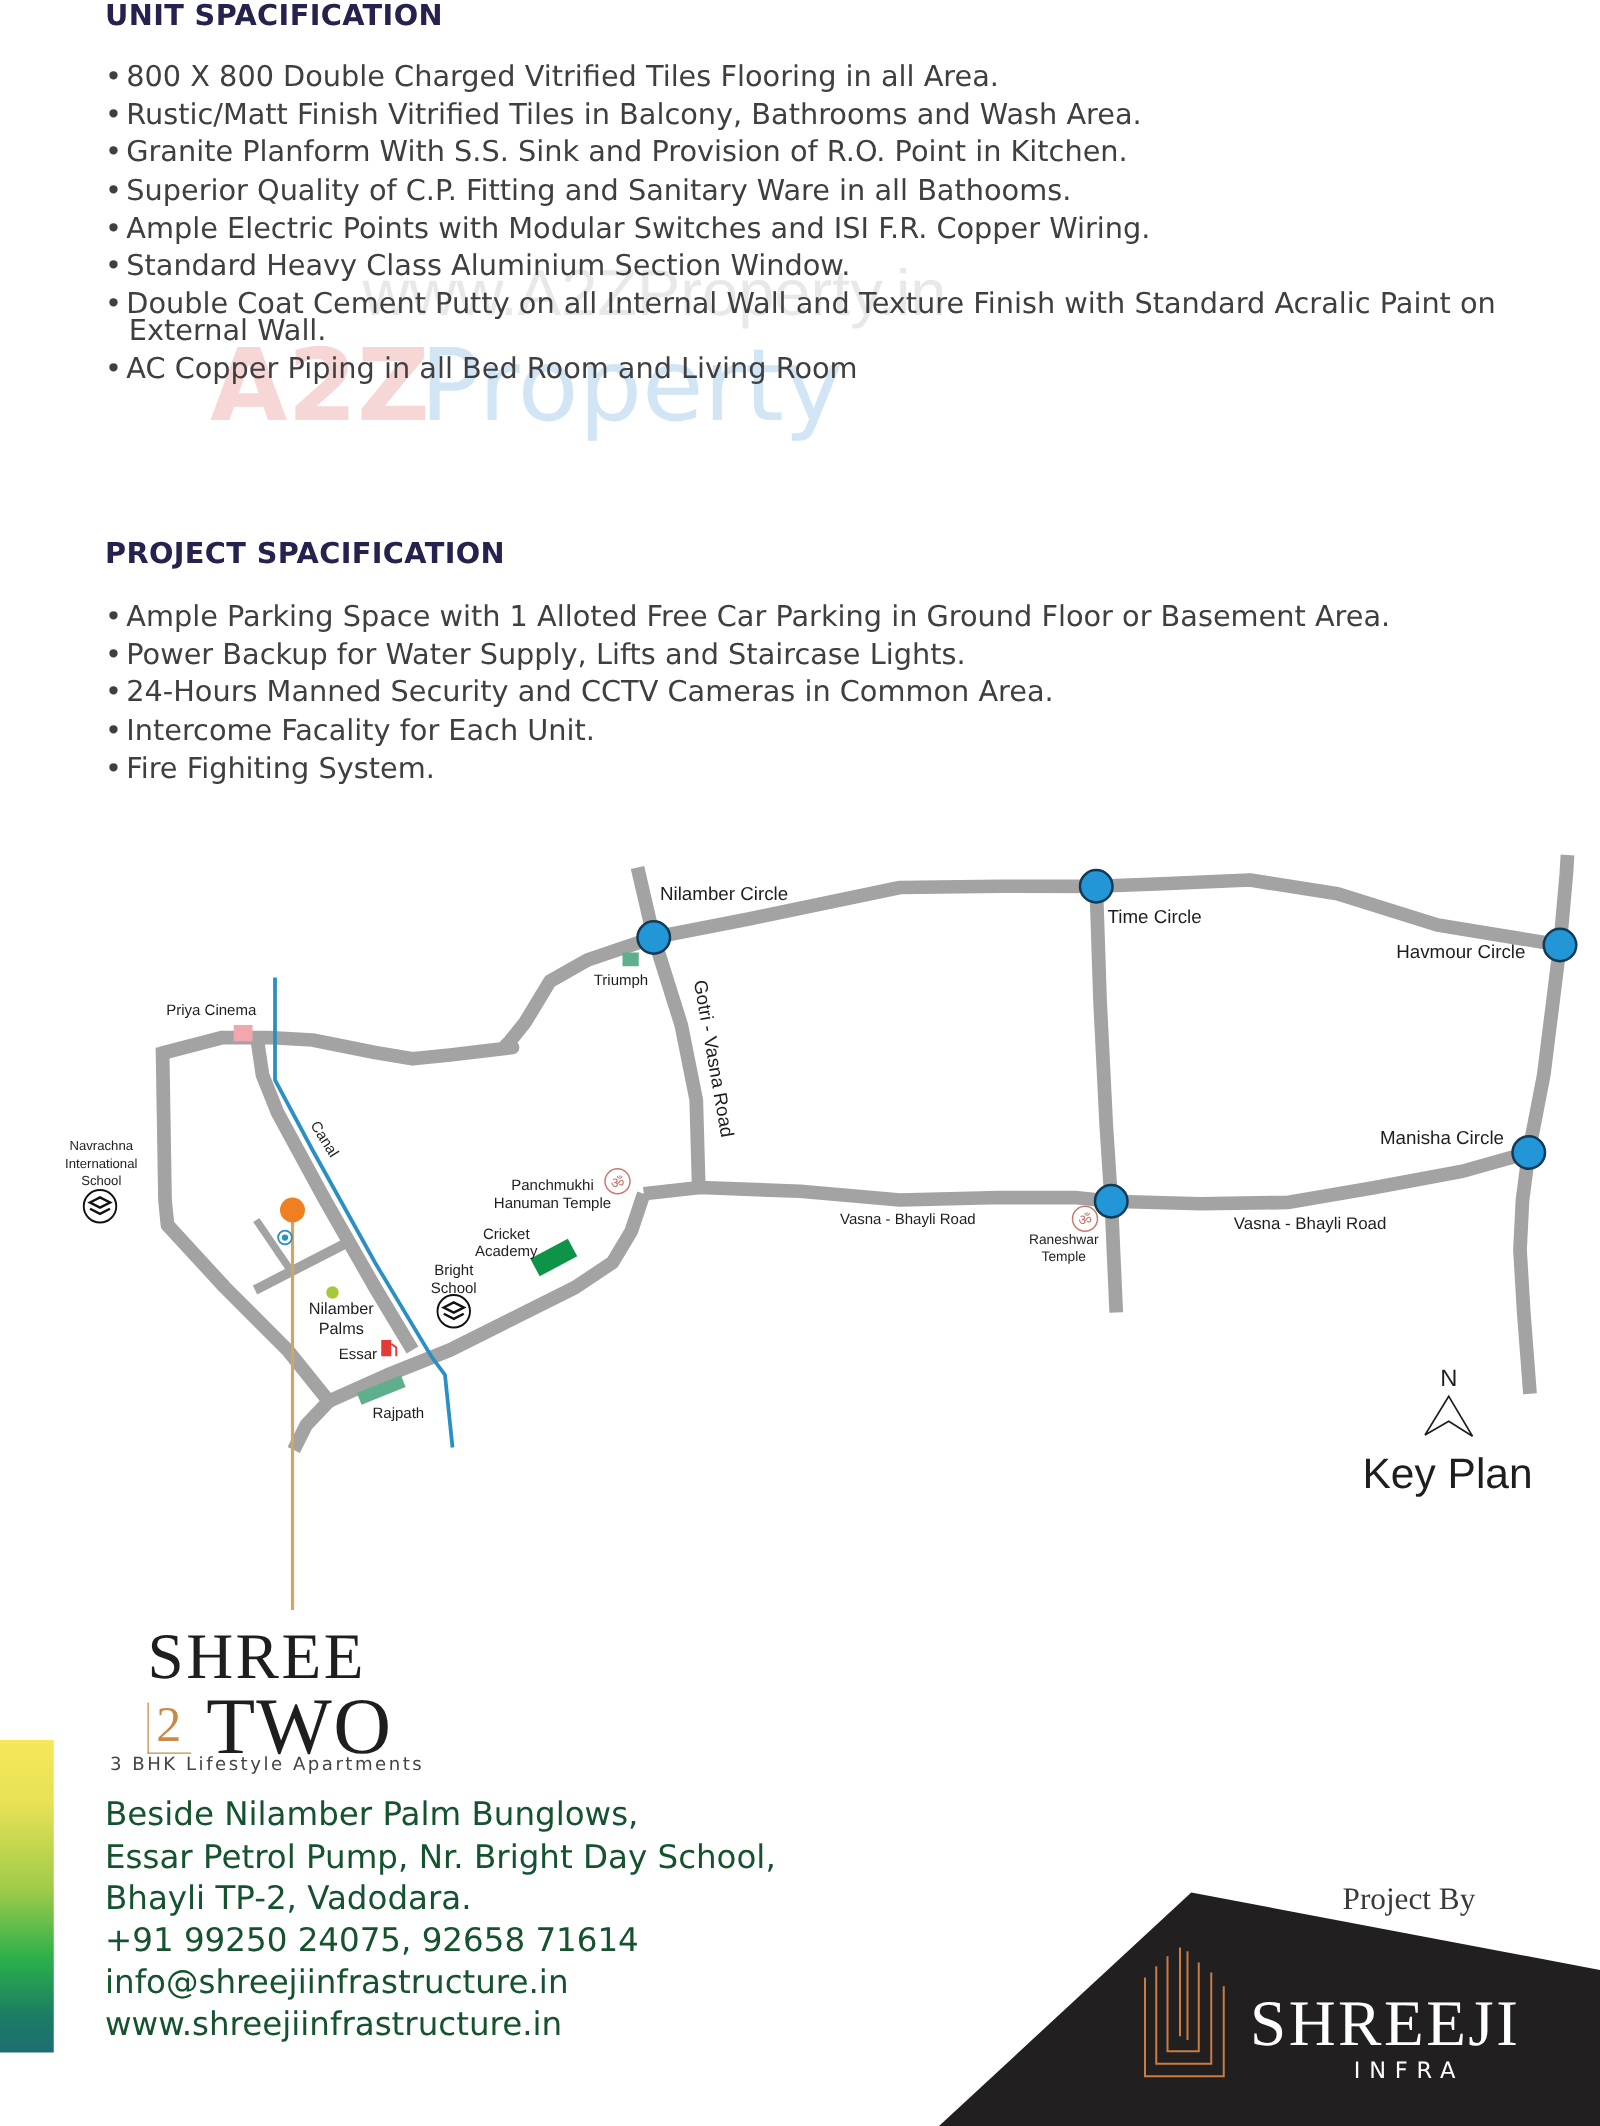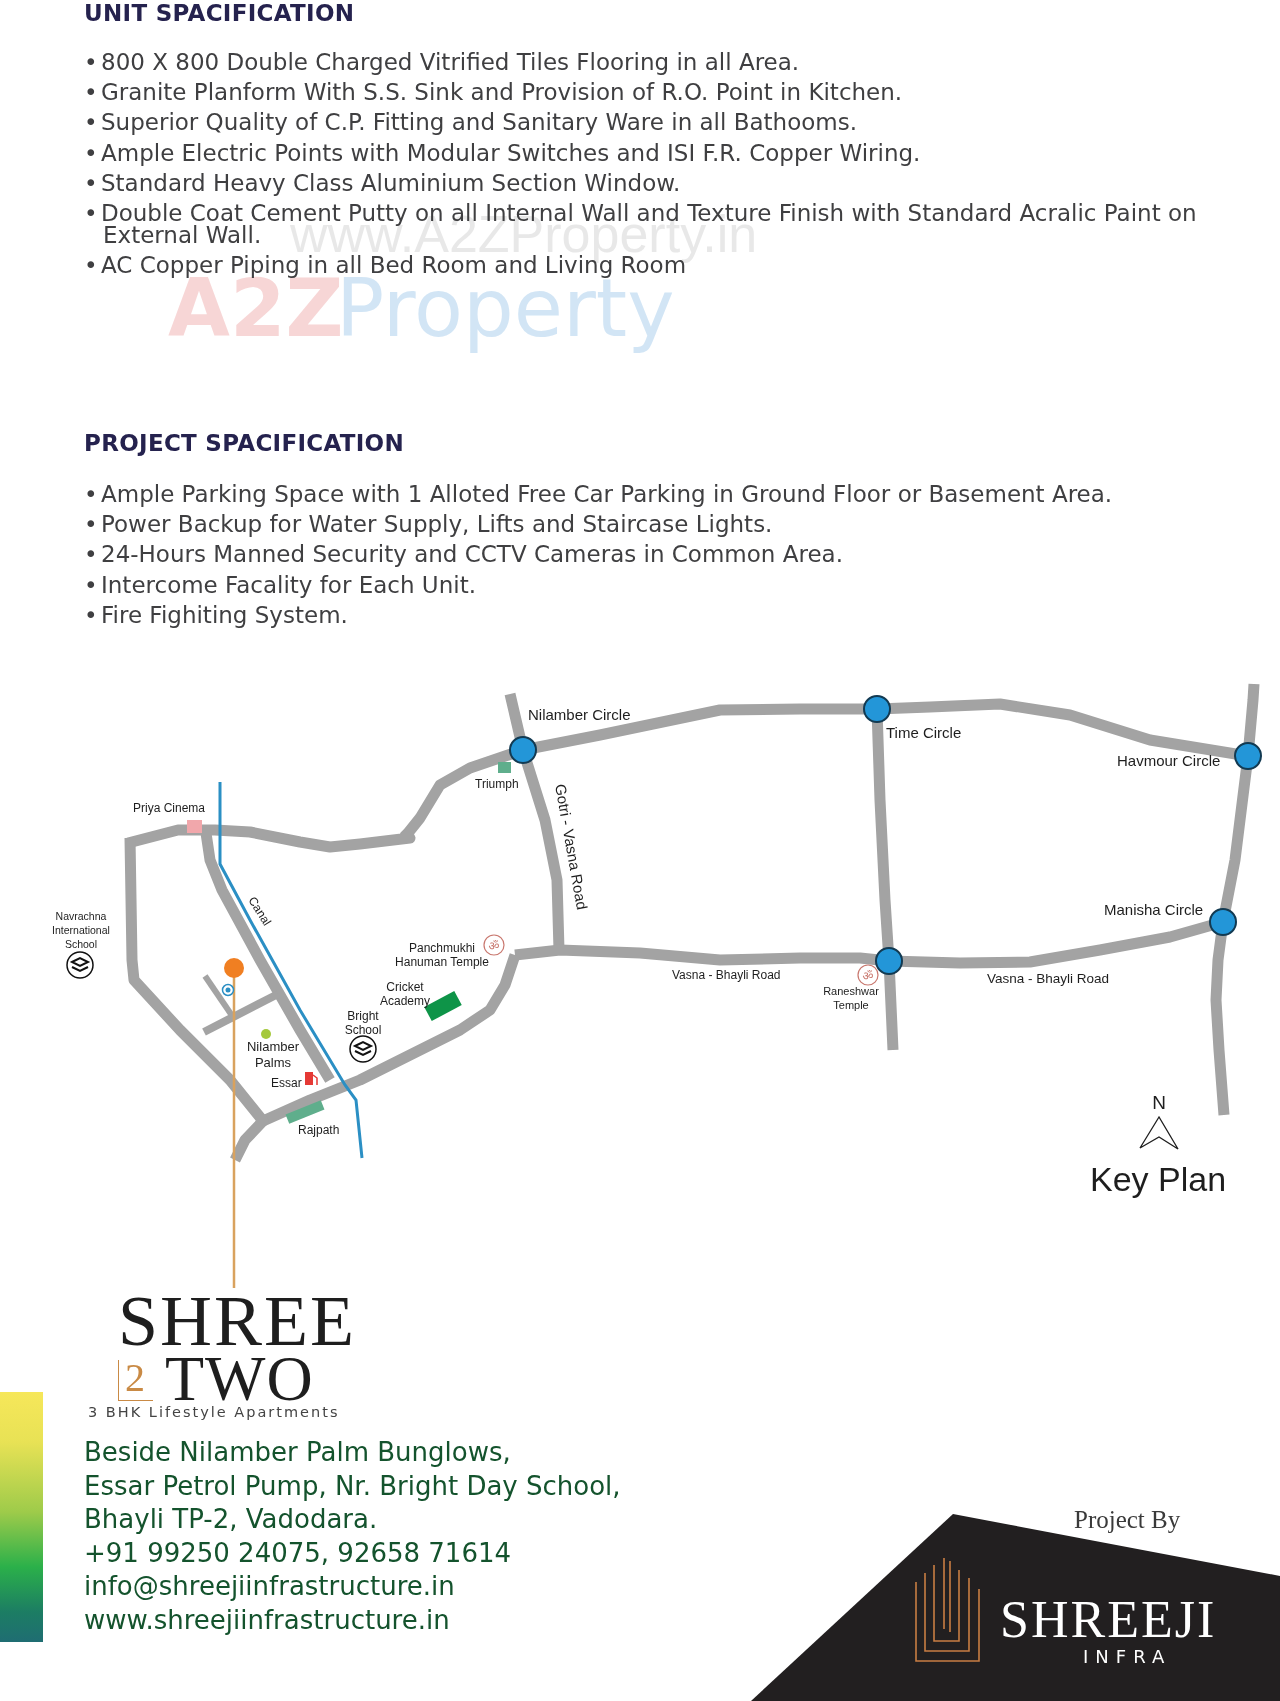--- a/index.html
+++ b/index.html
@@ -5,21 +5,21 @@
   html,body{margin:0;padding:0;background:#fff;}
   body{width:1280px;height:1701px;position:relative;overflow:hidden;font-family:"Liberation Sans","DejaVu Sans",sans-serif;color:#3d3d3f;}
   .sec-title{position:absolute;left:84px;font-family:"DejaVu Sans","Liberation Sans",sans-serif;font-weight:bold;font-size:23px;color:#25224e;letter-spacing:0.3px;margin:0;}
   ul.spec{position:absolute;left:84px;margin:0;padding:0;list-style:none;font-family:"DejaVu Sans","Liberation Sans",sans-serif;font-size:23px;color:#3f3f41;}
   ul.spec li{position:relative;padding-left:17px;line-height:30.2px;}
   ul.spec li::before{content:"•";position:absolute;left:0;top:0;}
   ul.spec li .cont{display:block;padding-left:2px;line-height:22px;margin-top:-4px;margin-bottom:4px;}
   .watermark{position:absolute;pointer-events:none;}
   .logo{position:absolute;left:118px;top:1292px;}
   .logo .shree{font-family:"Liberation Serif","DejaVu Serif",serif;font-size:64px;letter-spacing:2px;color:#1e1e1e;line-height:58px;}
-  .logo .shree .cap{font-size:72px;margin-top:48px;}
+  .logo .shree .cap{font-size:52px;margin-top:48px;}
   .logo .row2{display:flex;align-items:flex-end;margin-top:-2px;}
   .logo .badge2{width:34px;height:40px;border:1.5px solid #c98a45;border-top:none;border-right:none;margin-right:12px;margin-bottom:6px;position:relative;}
   .logo .badge2 span{position:absolute;left:6px;top:-6px;font-family:"Liberation Serif",serif;font-size:40px;color:#c98a45;}
   .logo .two{font-family:"Liberation Serif","DejaVu Serif",serif;font-size:64px;color:#1e1e1e;line-height:56px;letter-spacing:1px;}
   .logo .tag{position:absolute;left:-30px;top:112px;white-space:nowrap;font-family:"DejaVu Sans",sans-serif;font-size:14.5px;letter-spacing:2px;color:#444;}
   .gradbar{position:absolute;left:0;top:1392px;width:43px;height:250px;background:linear-gradient(#f6e75a 0%,#e8e255 20%,#9ecb4a 48%,#2bb04a 70%,#1c7d63 88%,#1f6d72 100%);}
   .contact{position:absolute;left:84px;top:1436px;font-family:"DejaVu Sans","Liberation Sans",sans-serif;font-size:26px;line-height:33.5px;color:#14532d;}
   .contact div{white-space:nowrap;}
   .blackpoly{position:absolute;left:0;top:0;width:1280px;height:1701px;pointer-events:none;}
   .projby{position:absolute;left:1074px;top:1506px;font-family:Liberation Serif, serif;font-size:25px;color:#3a3a3a;}
@@ -32,20 +32,21 @@
 
 <svg class="watermark" style="left:0;top:0;" width="1280" height="360">
   <text x="290" y="252" font-family="Liberation Sans, sans-serif" font-size="52" fill="#bdbdbd" fill-opacity="0.35">www.A2ZProperty.in</text>
   <text x="168" y="336" font-family="DejaVu Sans, sans-serif" font-weight="bold" font-size="80" fill="#e46b6b" fill-opacity="0.28">A2Z</text>
   <text x="336" y="336" font-family="DejaVu Sans, sans-serif" font-size="80" fill="#5fa2dc" fill-opacity="0.28">Property</text>
 </svg>
 
 <h2 class="sec-title" style="top:0px;">UNIT SPACIFICATION</h2>
 <ul class="spec" id="unit-list" style="top:47px;">
   <li><span>800 X 800 Double Charged Vitrified Tiles Flooring in all Area.</span></li>
+  <li><span>Rustic/Matt Finish Vitrified Tiles in Balcony, Bathrooms and Wash Area.</span></li>
   <li><span>Granite Planform With S.S. Sink and Provision of R.O. Point in Kitchen.</span></li>
   <li><span>Superior Quality of C.P. Fitting and Sanitary Ware in all Bathooms.</span></li>
   <li><span>Ample Electric Points with Modular Switches and ISI F.R. Copper Wiring.</span></li>
   <li><span>Standard Heavy Class Aluminium Section Window.</span></li>
   <li><span>Double Coat Cement Putty on all Internal Wall and Texture Finish with Standard Acralic Paint on</span><span class="cont">External Wall.</span></li>
   <li><span>AC Copper Piping in all Bed Room and Living Room</span></li>
 </ul>
 
 <h2 class="sec-title" style="top:430px;text-align:center;">PROJECT SPACIFICATION</h2>
 <ul class="spec" style="top:479px;">

